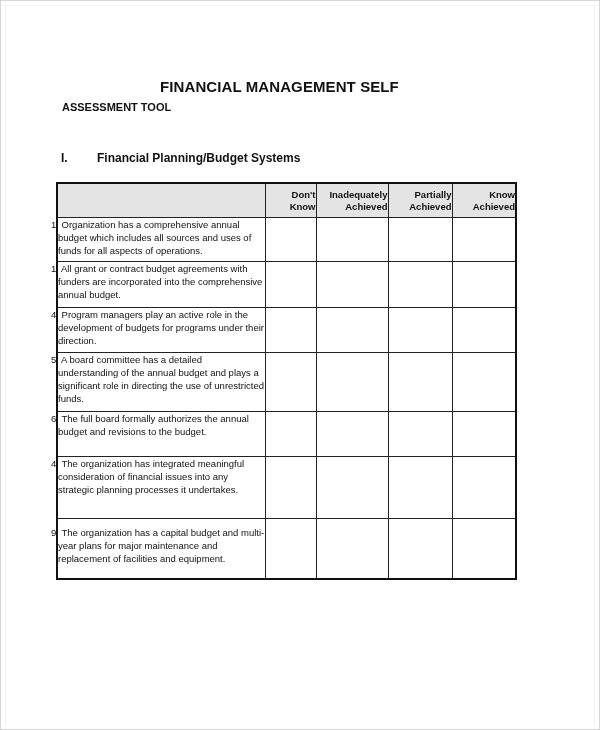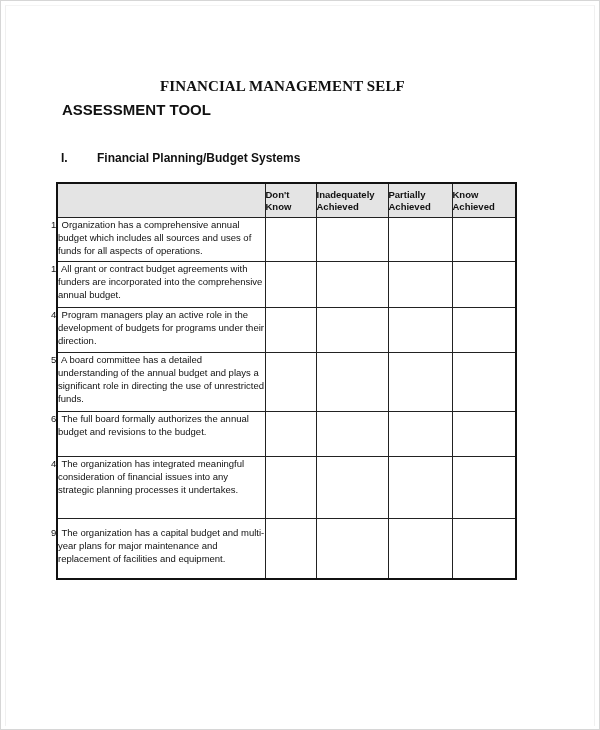--- a/index.html
+++ b/index.html
@@ -11,43 +11,43 @@
     .page-frame {
       position: absolute; left: 0; top: 0; width: 598px; height: 728px;
       border: 1px solid #d6d6d6; box-sizing: content-box;
     }
     .page-inner {
       position: absolute; left: 5px; top: 5px; width: 588px; height: 720px;
       border-left: 1px solid #f0f0f0; border-right: 1px solid #f0f0f0; border-top: 1px solid #f4f4f4;
     }
     .title-line1 {
       position: absolute; left: 160px; top: 78px;
-      font-size: 15px; font-weight: bold; letter-spacing: 0.1px; white-space: nowrap; font-family: Liberation Serif, serif;
+      font-size: 15px; font-weight: bold; letter-spacing: 0.1px; white-space: nowrap;
     }
     .title-line2 {
       position: absolute; left: 62px; top: 101px;
-      font-size: 15px; font-weight: bold; white-space: nowrap;
+      font-size: 11px; font-weight: bold; white-space: nowrap;
     }
     .section-num {
       position: absolute; left: 61px; top: 151px; font-size: 12px; font-weight: bold;
     }
     .section-title {
       position: absolute; left: 97px; top: 151px; font-size: 12px; font-weight: bold; white-space: nowrap;
     }
     table.assess {
       position: absolute; left: 56px; top: 182px;
       border-collapse: collapse; border: 2px solid #111;
       table-layout: fixed; width: 459px;
     }
     table.assess th, table.assess td {
       border: 1px solid #222; padding: 0; vertical-align: top;
     }
     table.assess th {
       background: #e4e4e4; height: 33px; font-size: 9.5px; font-weight: bold;
-      text-align: left; vertical-align: middle; line-height: 12px;
+      text-align: right; vertical-align: middle; line-height: 12px;
     }
     td.q {
       font-size: 9.5px; line-height: 13px; padding: 4px 6px 3px 6px;
       text-indent: -7px; padding-left: 13px;
     }
     td.cell { background: #fff; }
   </style>
 </head>
 <body>
 

